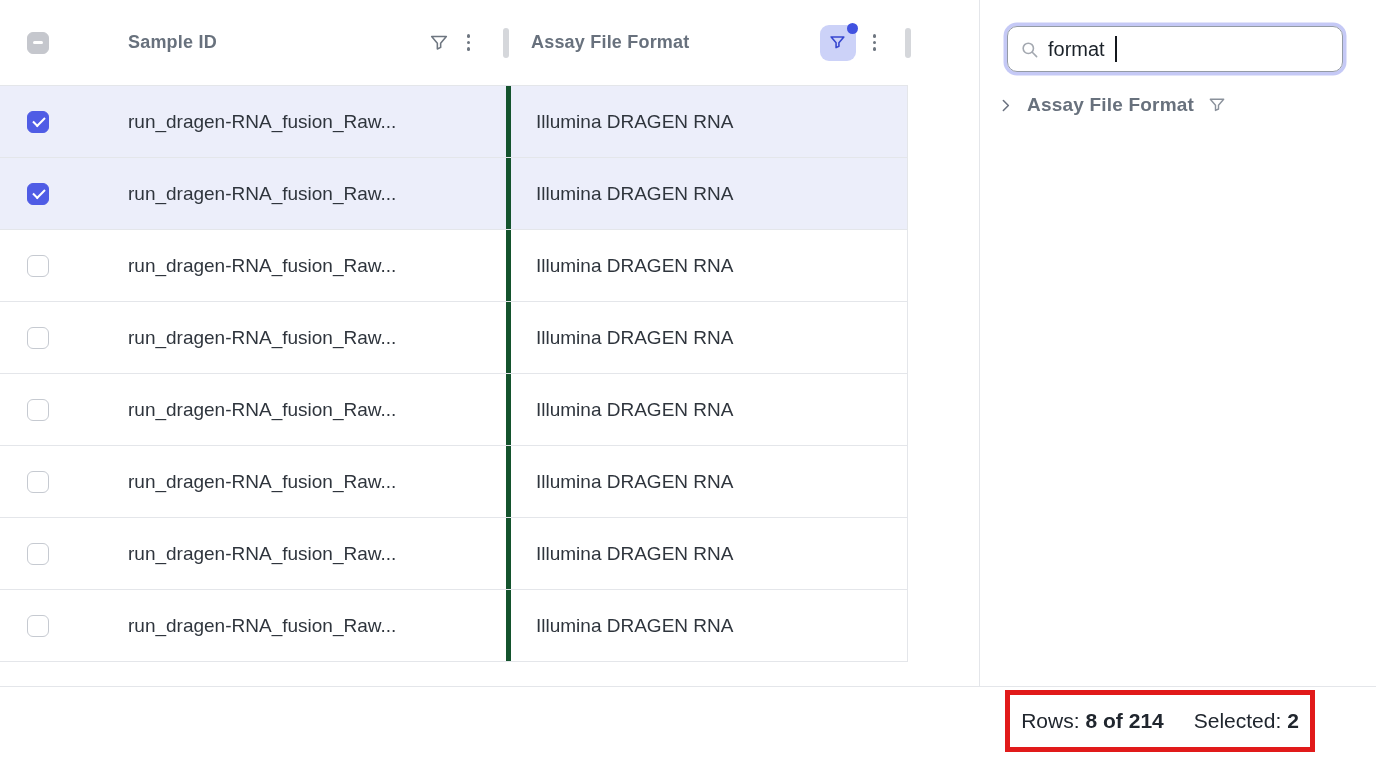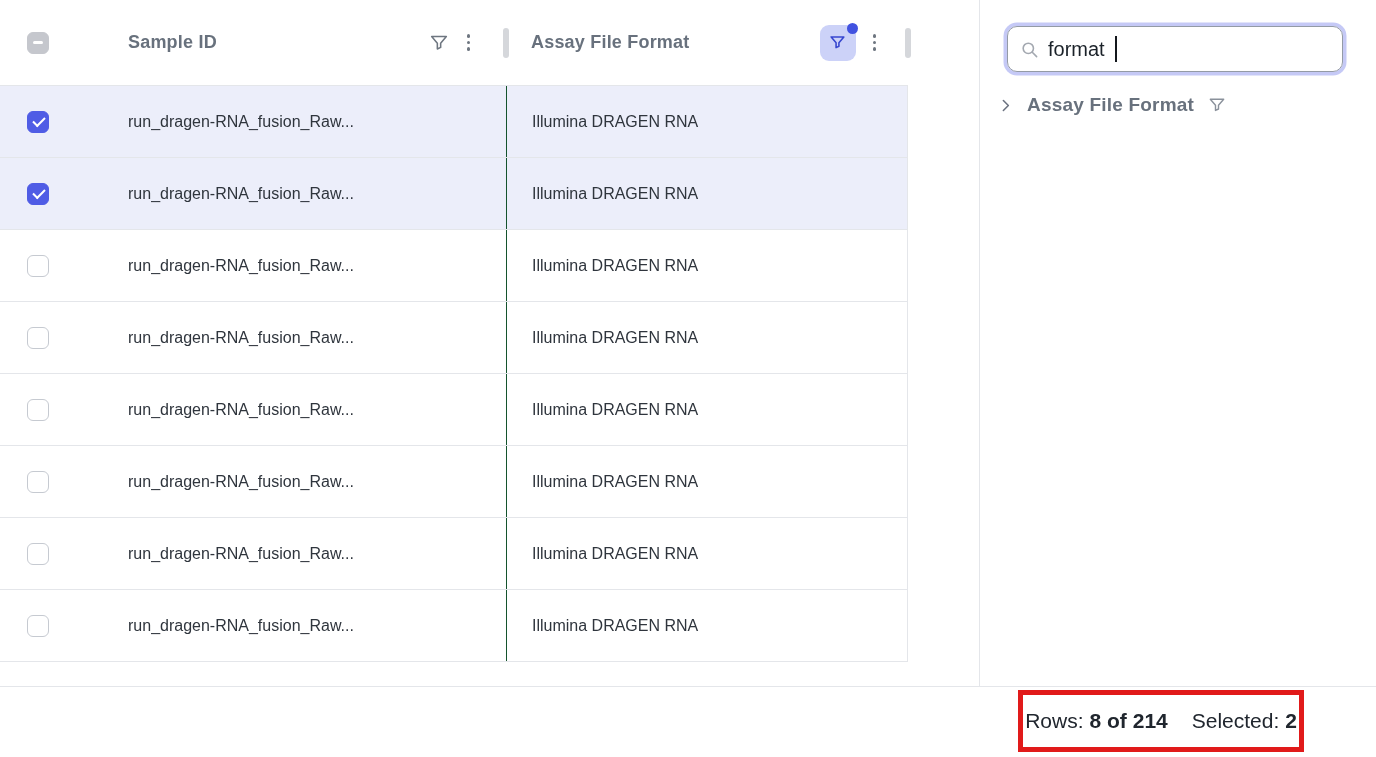--- a/index.html
+++ b/index.html
@@ -31,24 +31,24 @@
   .kebab i{width:3.5px;height:3.5px;border-radius:50%;background:#6e7680;display:block;}
   .resize-handle{position:absolute;right:-3px;top:28px;width:6px;height:30px;border-radius:3px;background:#d5d7db;z-index:2;}
   .filter-chip{width:36px;height:36px;border-radius:9px;background:var(--accent-light);
     display:flex;align-items:center;justify-content:center;position:relative;cursor:pointer;}
   .filter-chip .icon-funnel{color:#3747cf;}
   .chip-dot{position:absolute;top:-2px;right:-2px;width:11px;height:11px;border-radius:50%;background:#4152e0;}
   
   .row{display:flex;height:72px;border-bottom:1px solid var(--border);border-right:1px solid var(--border);
     box-sizing:border-box;background:#fff;}
   .row.selected{background:var(--selected-row-bg);}
-  .cell{display:flex;align-items:center;box-sizing:border-box;font-size:16px;color:var(--cell-text);}
+  .cell{display:flex;align-items:center;box-sizing:border-box;font-size:19px;color:var(--cell-text);}
   .cb-cell{width:104px;padding-left:27px;flex:none;}
   .sample-cell{width:402px;padding:0 12px 0 24px;flex:none;}
-  .assay-cell{width:356px;padding:0 12px 0 25px;flex:none;border-left:1px solid #14532d;}
+  .assay-cell{width:356px;padding:0 12px 0 25px;flex:none;border-left:5px solid #14532d;}
   
   .checkbox{width:22px;height:22px;border-radius:6px;border:1.5px solid #c6cad1;background:#fff;
     position:relative;display:inline-block;box-sizing:border-box;cursor:pointer;flex:none;}
   .checkbox.checked{background:var(--accent);border-color:var(--accent);}
   .checkbox.checked::after{content:"";position:absolute;left:4.5px;top:5.5px;width:10px;height:5px;
     border-left:2.6px solid #fff;border-bottom:2.6px solid #fff;transform:rotate(-45deg);}
   .checkbox.indeterminate{background:#c5c7cd;border-color:#c5c7cd;}
   .checkbox.indeterminate::after{content:"";position:absolute;left:4.5px;top:8px;width:10px;height:3.5px;
     border-radius:2px;background:#fff;}
   
@@ -58,22 +58,22 @@
     box-shadow:0 0 0 3.5px #c5c9f6;display:flex;align-items:center;padding:0 12px;gap:9px;box-sizing:border-box;}
   .search-text{font-size:20px;color:#1b2229;}
   .caret{display:inline-block;width:2px;height:26px;background:#14181d;margin-left:1px;}
   .panel-group{display:flex;align-items:center;margin:22px 0 0 17px;gap:13px;cursor:pointer;}
   .panel-group-label{font-size:19px;font-weight:700;color:var(--header-text);letter-spacing:.2px;}
   .panel-group .icon-funnel{color:#8a919b;}
   .chev{color:#6b7280;display:block;}
   
   .status-bar{position:absolute;left:0;top:686px;width:1376px;height:71px;border-top:1px solid var(--border);
     box-sizing:border-box;background:#fff;}
-  .annotation-box{position:absolute;right:72px;top:3px;height:62px;box-sizing:border-box;
-    border:5px solid var(--annotation-red);display:flex;align-items:center;gap:24px;padding:0 2px;}
+  .annotation-box{position:absolute;right:61px;top:3px;height:62px;box-sizing:border-box;
+    border:5px solid var(--annotation-red);display:flex;align-items:center;gap:30px;padding:0 11px;}
   .status-item{font-size:21px;color:#20262e;font-weight:500;white-space:nowrap;}
   .status-item b{font-weight:600;margin-left:6px;}
 </style>
 </head>
 <body>
 
 <div class="grid">
 
   <div class="header-row">
     <div class="h-cell cb-col">

